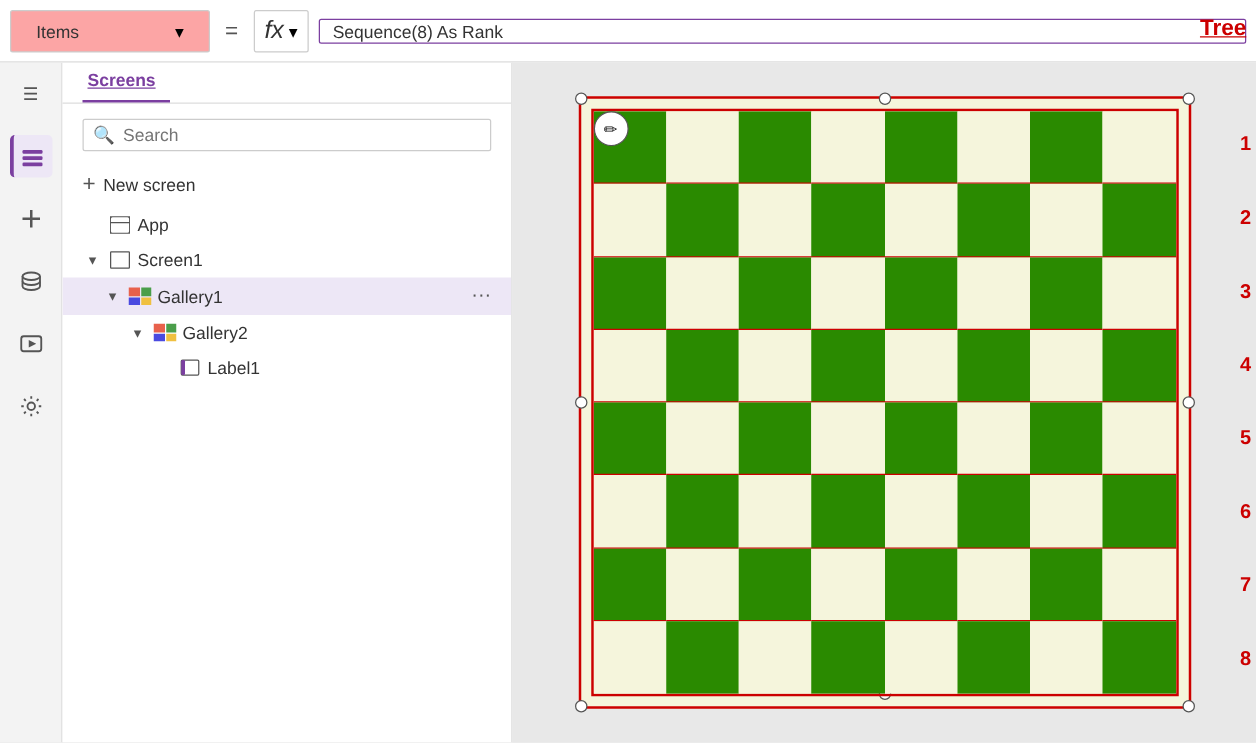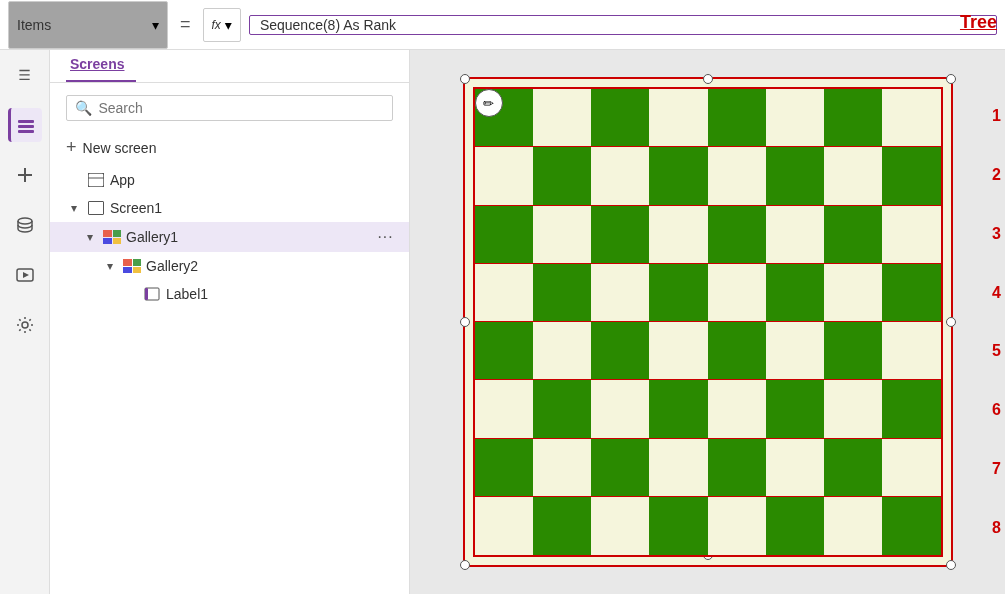--- a/index.html
+++ b/index.html
@@ -5,30 +5,30 @@
     * { box-sizing: border-box; margin: 0; padding: 0; }
     body { font-family: 'Segoe UI', sans-serif; font-size: 14px; background: #f0f0f0; width: 1005px; height: 594px; overflow: hidden; display: flex; flex-direction: column; }
 
     
     .topbar {
       display: flex; align-items: center; height: 50px; background: #fff;
       border-bottom: 1px solid #ddd; padding: 0 8px; gap: 8px; flex-shrink: 0;
     }
     .topbar-dropdown {
       display: flex; align-items: center; border: 1px solid #ccc; border-radius: 2px;
-      padding: 4px 8px; height: 48px; min-width: 160px; background: #a3a3a3; cursor: pointer;
+      padding: 4px 20px; height: 34px; min-width: 160px; background: #fca5a5; cursor: pointer;
       gap: 4px;
     }
     .topbar-dropdown-label { flex: 1; font-size: 14px; color: #333; }
     .topbar-equals { font-size: 18px; color: #555; padding: 0 4px; }
     .topbar-fx {
       display: flex; align-items: center; border: 1px solid #ccc; border-radius: 2px;
       padding: 4px 8px; height: 34px; background: #fff; gap: 4px; cursor: pointer;
     }
-    .fx-label { font-style: italic; font-size: 12px; color: #333; }
+    .fx-label { font-style: italic; font-size: 20px; color: #333; }
     .topbar-formula {
       flex: 1; border: 1px solid #7b3fa0; border-radius: 2px; padding: 4px 10px;
       height: 20px; font-size: 14px; color: #333; background: #fff;
       display: flex; align-items: center;
     }
     .rank-label {
       position: absolute; right: 8px; top: 12px; font-size: 18px; color: #cc0000;
       font-weight: bold; text-decoration: underline; cursor: pointer;
     }
 

